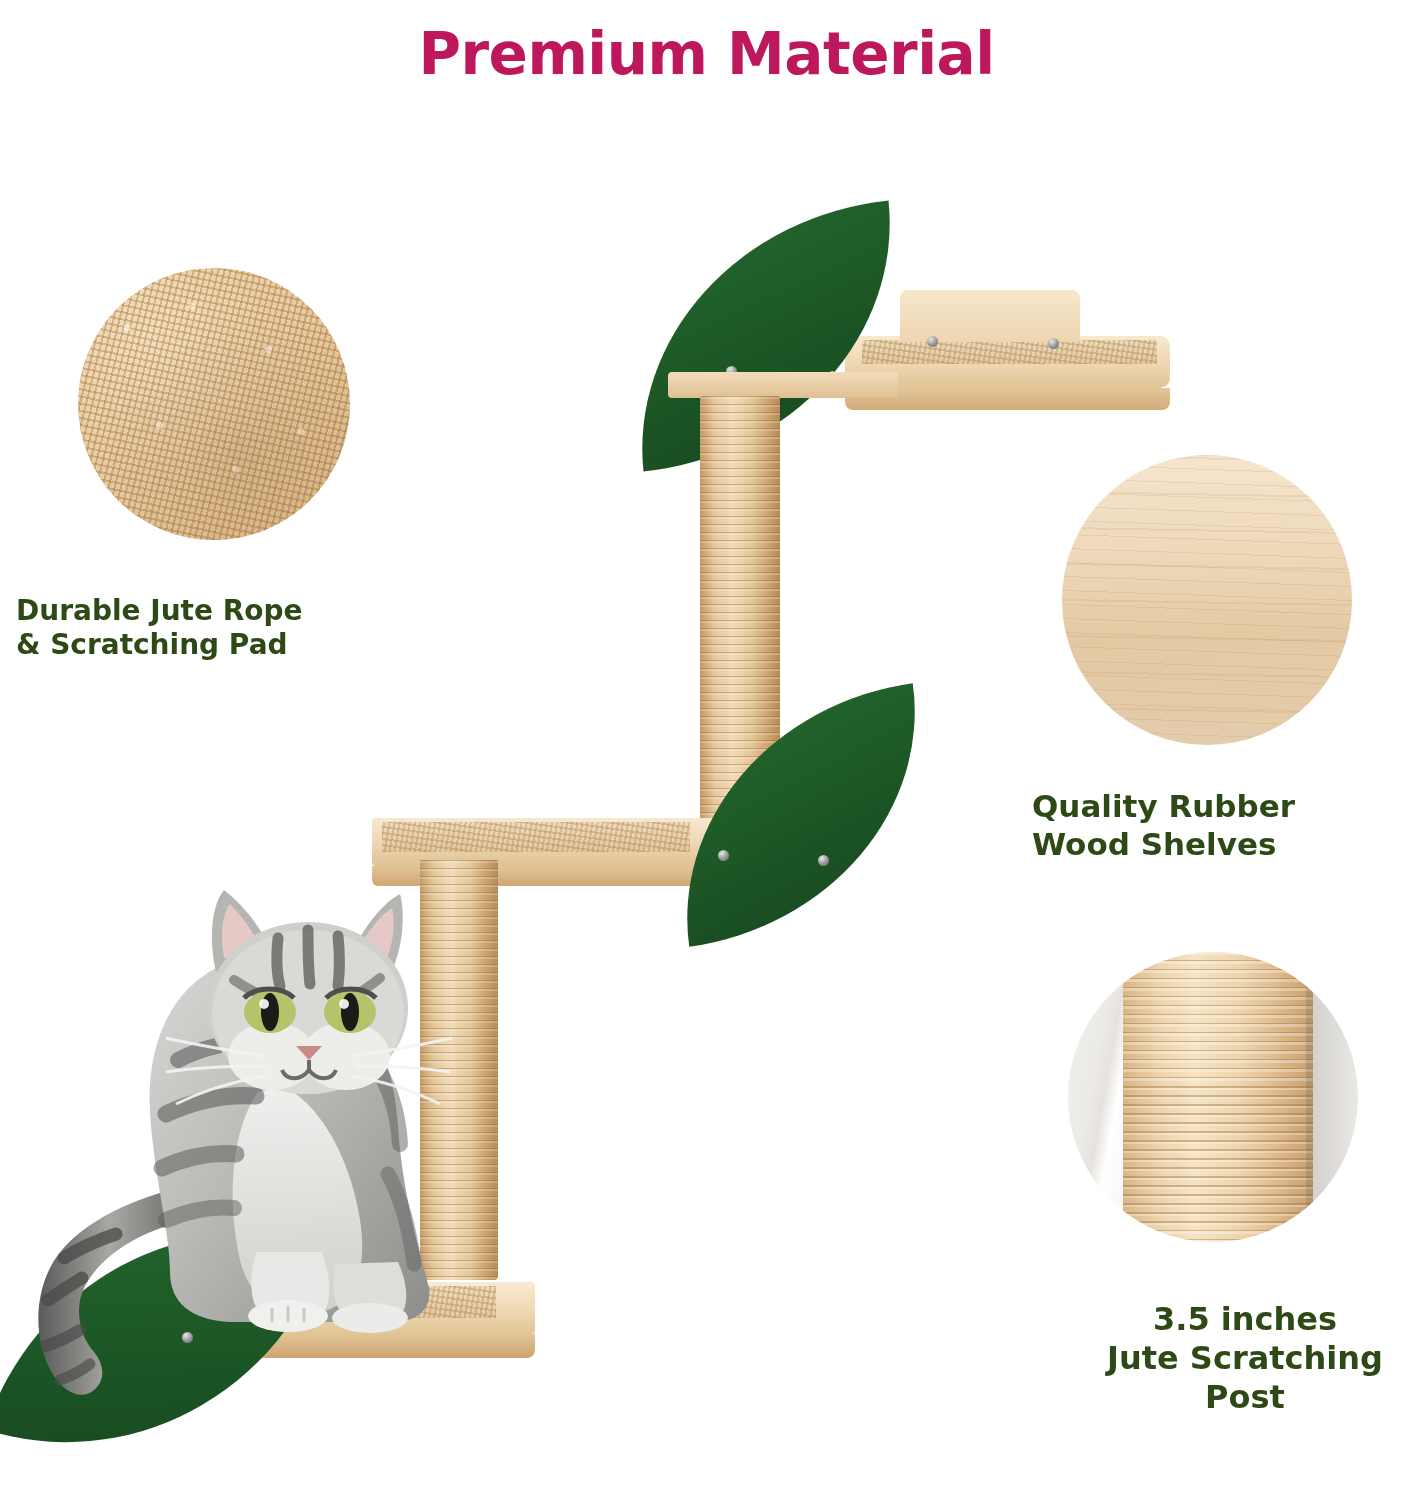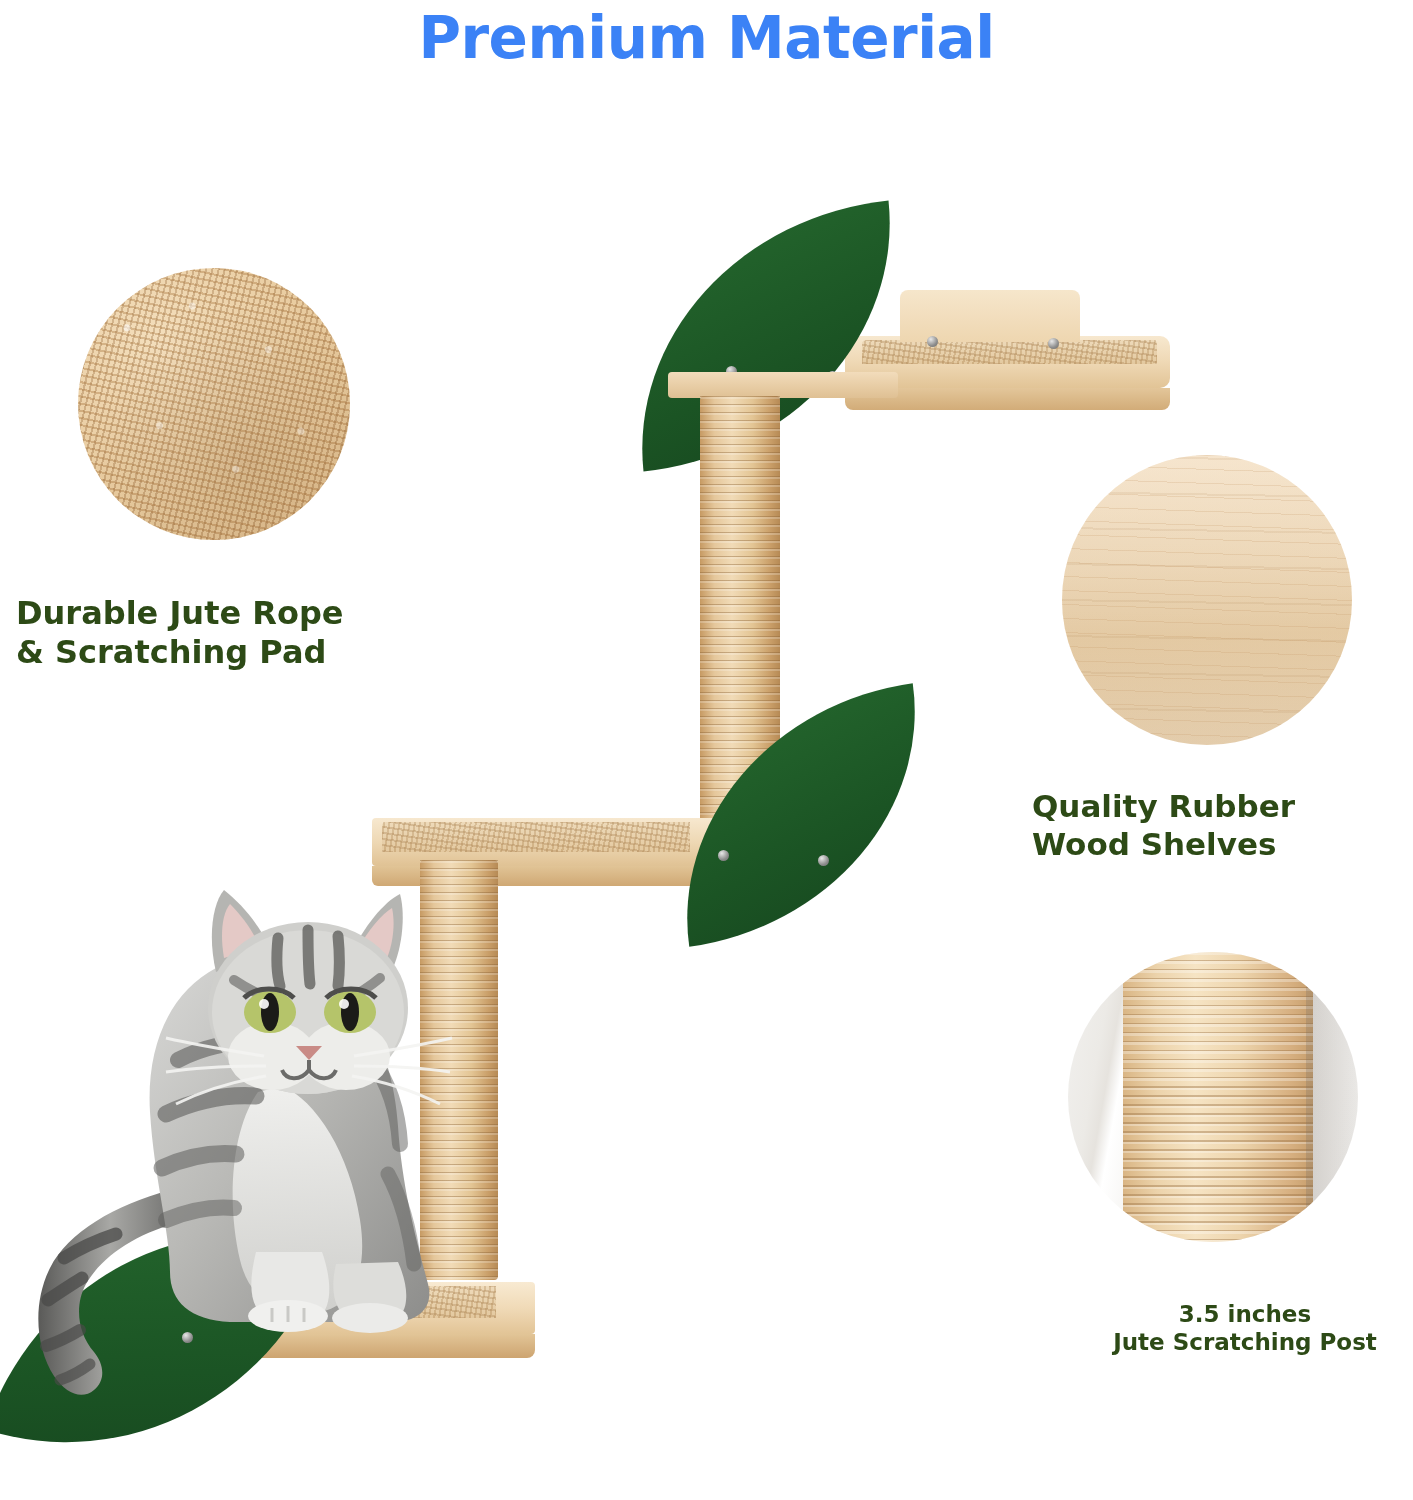--- a/index.html
+++ b/index.html
@@ -10,23 +10,23 @@
     font-family: "DejaVu Sans", "Liberation Sans", sans-serif;
     position: relative;
     overflow: hidden;
   }
 
   
   .header { position:absolute; top:0; left:0; width:1413px; text-align:center; }
   .title {
     font-size: 58px;
     font-weight: 700;
-    color: #3b82f6;
+    color: #be185d;
     letter-spacing: -0.5px;
-    margin-top: 8px;
+    margin-top: 24px;
     line-height: 1.05;
   }
   .subtitle {
     font-size: 30px;
     font-weight: 400;
     color: #1d3a10;
     margin-top: 18px;
     letter-spacing: -0.2px;
   }
 
@@ -92,23 +92,23 @@
   }
 
   
   .caption {
     position: absolute;
     color: #2d4a16;
     font-weight: 700;
     line-height: 1.22;
     white-space: pre-line;
   }
-  .cap-jute { left: 16px; top: 594px; font-size: 32px; }
+  .cap-jute { left: 16px; top: 594px; font-size: 28px; }
   .cap-wood { left: 1032px; top: 788px; font-size: 31px; }
-  .cap-post { left: 1095px; top: 1300px; font-size: 23px; text-align:center; width: 300px; }
+  .cap-post { left: 1095px; top: 1300px; font-size: 32px; text-align:center; width: 300px; }
 
   
   .product { position:absolute; left:0; top:0; width:1413px; height:1500px; }
 
   .wood {
     position:absolute;
     background: linear-gradient(180deg, #f0d9b6 0%, #e7c99c 55%, #d9b681 100%);
   }
   .wood-top {
     background: linear-gradient(180deg, #f6e6cb 0%, #eed6b0 100%);

